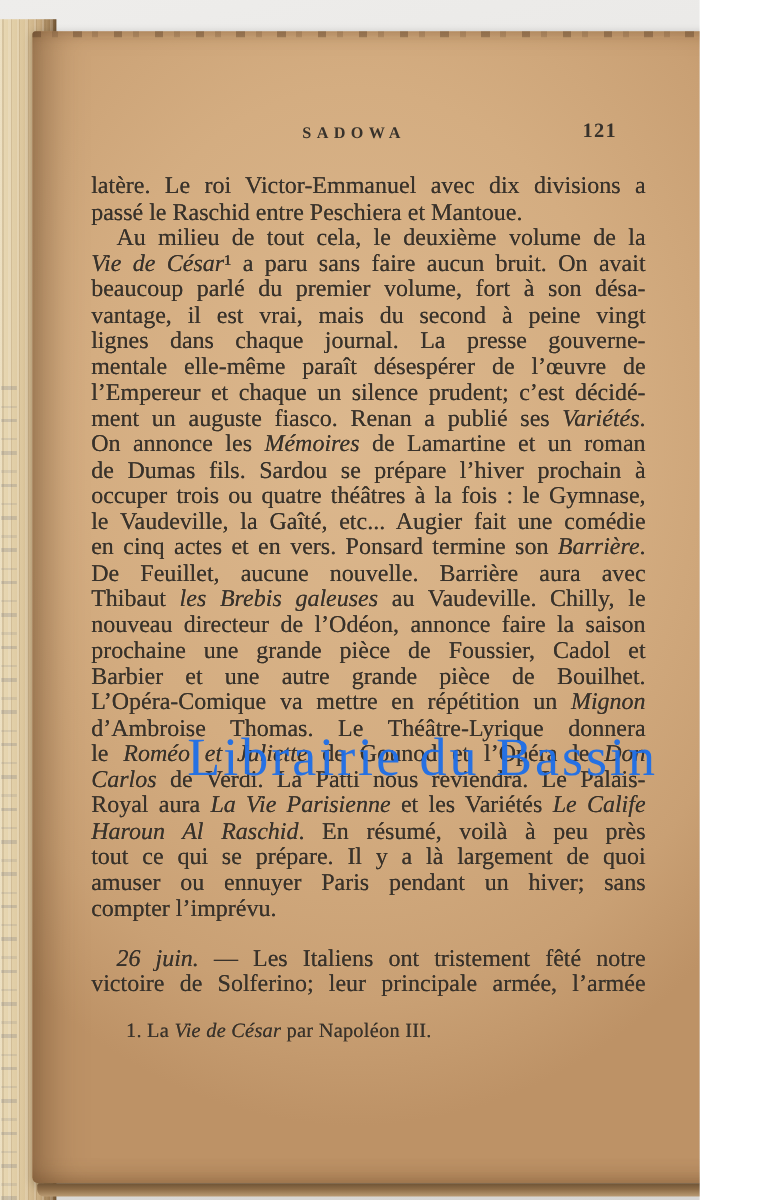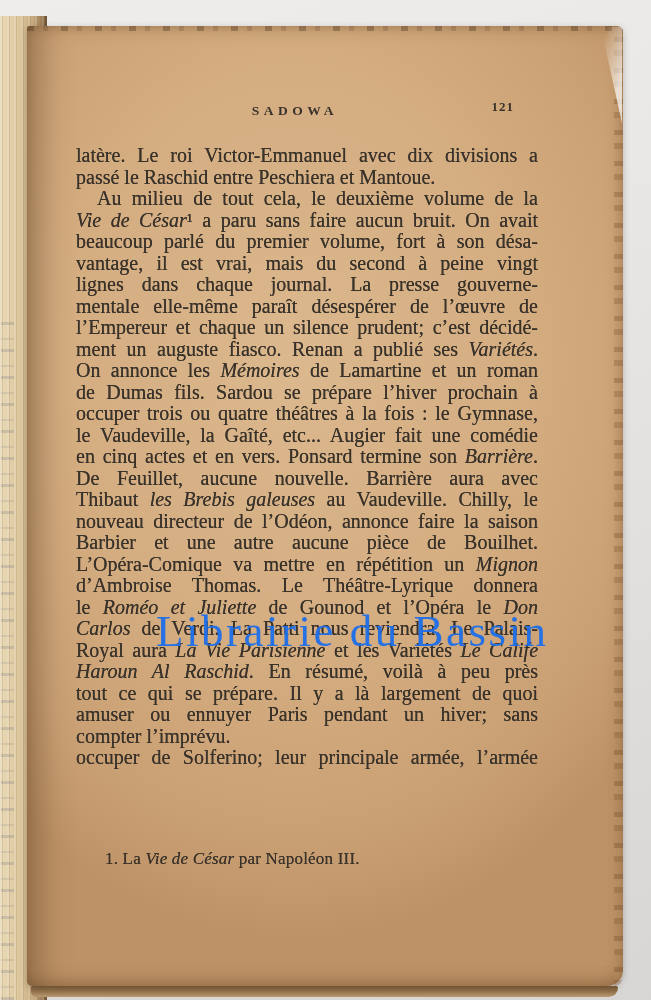--- a/index.html
+++ b/index.html
@@ -1,17 +1,17 @@
 <!DOCTYPE html>
 <html style="--ink: #38322b; --wm: #1f6fe8;"><head>
 <meta charset="utf-8">
 <style>
   html,body{margin:0;padding:0;}
   .canvas{
-    position:relative; width:651px; height:1000px; overflow:hidden;
+    position:relative; width:583px; height:1000px; overflow:hidden;
     background:linear-gradient(165deg,#eeedeb 0%,#e5e4e2 45%,#d7d6d4 100%);
     font-family:"Liberation Serif", serif;
   }
   
   .left-pages{
     position:absolute; left:0; top:16px; width:47px; height:984px;
     background:linear-gradient(90deg,#e9dab6 0%,#dcc69c 42%,#c8ab80 70%,#9a7a52 90%,#6b4f30 100%);
   }
   .left-pages::before{
     content:""; position:absolute; inset:0;
@@ -55,21 +55,21 @@
     clip-path:polygon(100% 0, 15% 0, 100% 100%);
   }
   
   .header-row{ position:absolute; left:49px; top:77px; width:462px; height:22px; color:var(--ink,#38322b); }
   .header-title{
     display:block; text-align:center; transform:translateX(-12px);
     font-size:13.5px; font-weight:bold; letter-spacing:4.5px;
   }
   .page-number{
     position:absolute; right:24px; top:-4px;
-    font-size:13px; font-weight:bold; letter-spacing:1px;
+    font-size:17px; font-weight:bold; letter-spacing:1px;
   }
   .body-text{
     position:absolute; left:49px; top:119px; width:462px;
     color:var(--ink,#38322b); font-size:20px;
     text-shadow:0 0 .5px rgba(52,44,34,.85);
   }
   .line{
     height:21.5px; line-height:21.5px; white-space:nowrap_; 
     text-align:justify; text-align-last:justify;
   }
@@ -114,31 +114,33 @@
         <div class="line">l’Empereur et chaque un silence prudent; c’est décidé-</div>
         <div class="line">ment un auguste fiasco. Renan a publié ses <i>Variétés</i>.</div>
         <div class="line">On annonce les <i>Mémoires</i> de Lamartine et un roman</div>
         <div class="line">de Dumas fils. Sardou se prépare l’hiver prochain à</div>
         <div class="line">occuper trois ou quatre théâtres à la fois : le Gymnase,</div>
         <div class="line">le Vaudeville, la Gaîté, etc... Augier fait une comédie</div>
         <div class="line">en cinq actes et en vers. Ponsard termine son <i>Barrière</i>.</div>
         <div class="line">De Feuillet, aucune nouvelle. Barrière aura avec</div>
         <div class="line">Thibaut <i>les Brebis galeuses</i> au Vaudeville. Chilly, le</div>
         <div class="line">nouveau directeur de l’Odéon, annonce faire la saison</div>
-        <div class="line">Barbier et une autre aucune pièce de Bouilhet.</div>
+        <div class="line">prochaine une grande pièce de Foussier, Cadol et</div>
+        <div class="line">Barbier et une autre grande pièce de Bouilhet.</div>
         <div class="line">L’Opéra-Comique va mettre en répétition un <i>Mignon</i></div>
         <div class="line">d’Ambroise Thomas. Le Théâtre-Lyrique donnera</div>
         <div class="line">le <i>Roméo et Juliette</i> de Gounod et l’Opéra le <i>Don</i></div>
         <div class="line"><i>Carlos</i> de Verdi. La Patti nous reviendra. Le Palais-</div>
         <div class="line">Royal aura <i>La Vie Parisienne</i> et les Variétés <i>Le Calife</i></div>
         <div class="line"><i>Haroun Al Raschid</i>. En résumé, voilà à peu près</div>
         <div class="line">tout ce qui se prépare. Il y a là largement de quoi</div>
         <div class="line">amuser ou ennuyer Paris pendant un hiver; sans</div>
         <div class="line last">compter l’imprévu.</div>
-        <div class="line">occuper de Solferino; leur principale armée, l’armée</div>
+        <div class="line ind gap"><i>26 juin.</i> — Les Italiens ont tristement fêté notre</div>
+        <div class="line">victoire de Solferino; leur principale armée, l’armée</div>
       </div>
 
     <div class="footnote">1. La <i>Vie de César</i> par Napoléon III.</div>
   </div>
 
   <div class="page-stack-bottom"></div>
   <div class="glare-tr"></div>
 
   <div class="watermark">Librairie du Bassin</div>
 </div>

